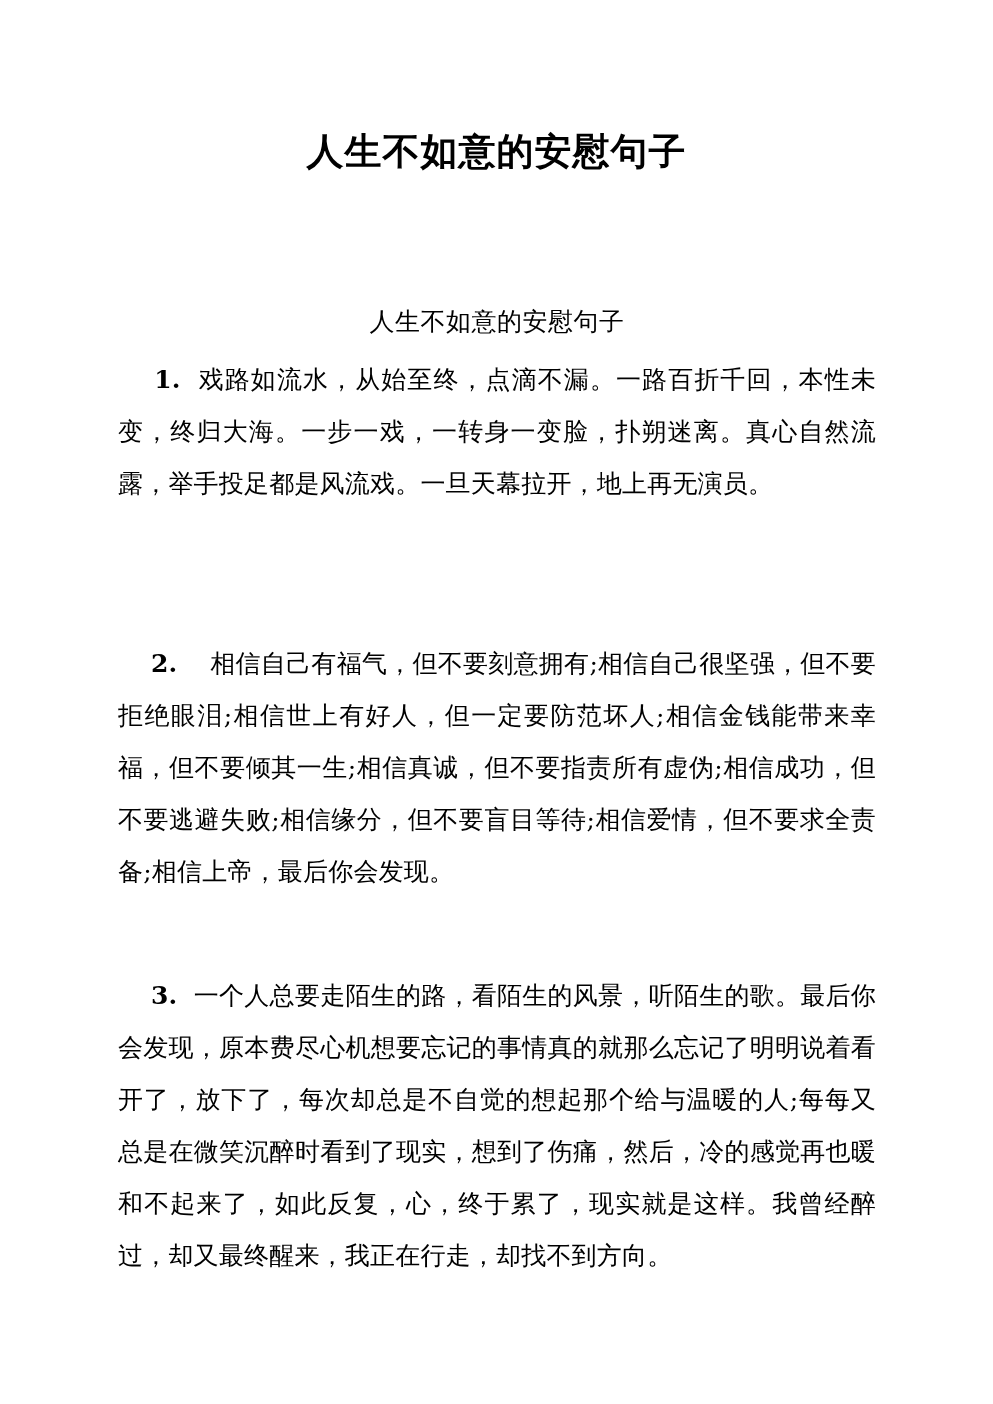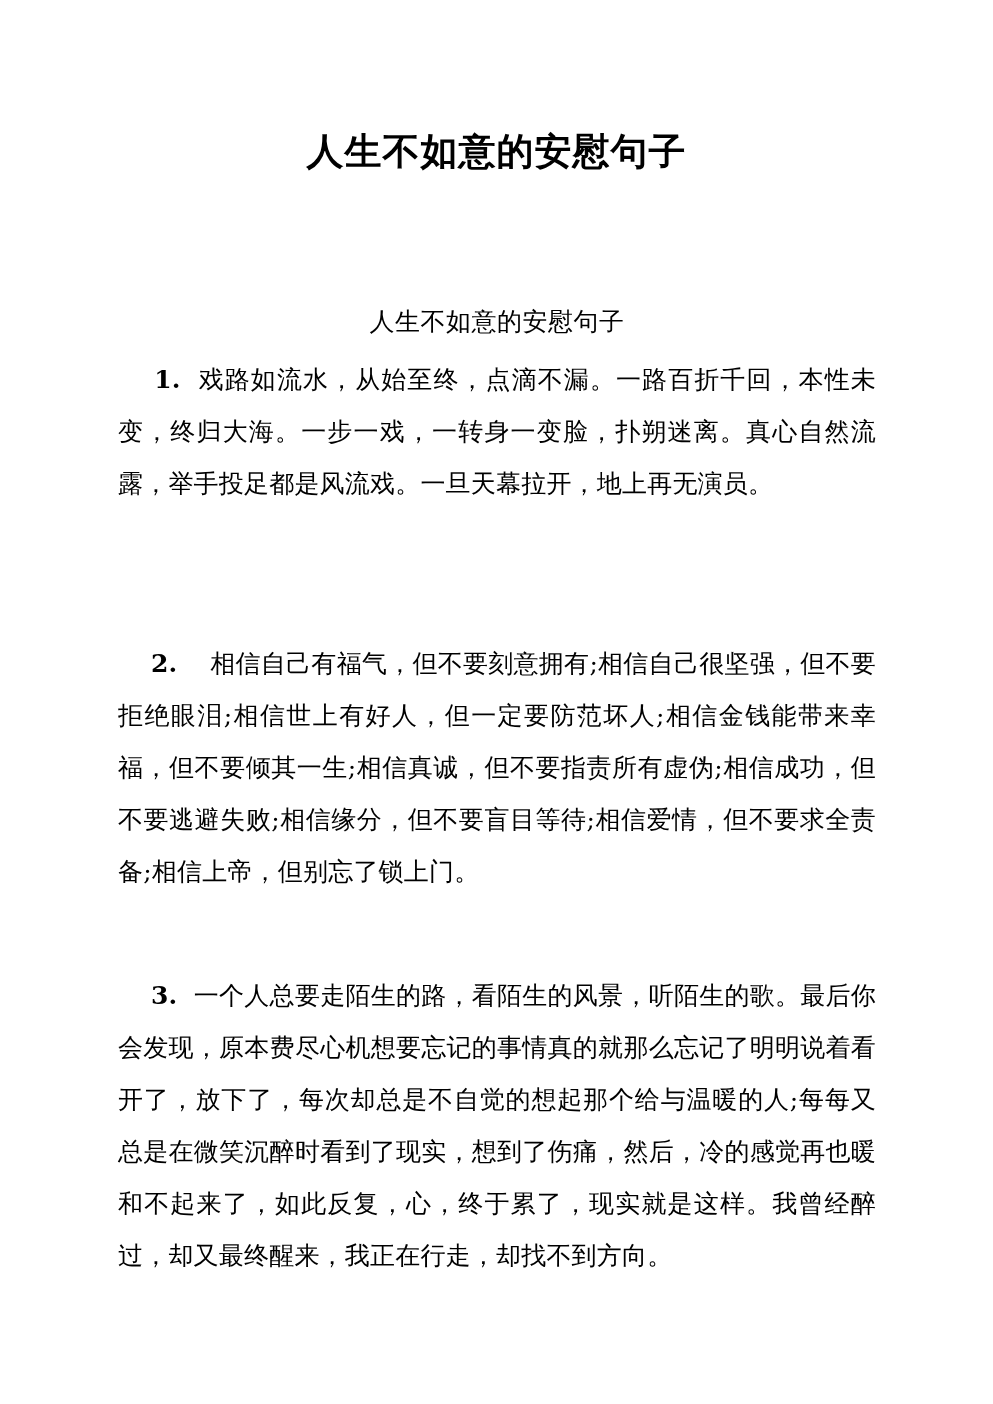--- a/index.html
+++ b/index.html
@@ -88,20 +88,20 @@
   <div class="doc-title">人生不如意的安慰句子</div>
 
   <div class="body-col">
 
     <p class="subtitle">人生不如意的安慰句子</p>
 
     <p class="para"><span class="lead-space">    </span><span class="num">1.</span><span class="lead-space">  </span><span>戏路如流水，从始至终，点滴不漏。一路百折千回，本性未变，终归大海。一步一戏，一转身一变脸，扑朔迷离。真心自然流露，举手投足都是风流戏。一旦天幕拉开，地上再无演员。</span></p>
 
     <div class="gap-large"></div>
 
-    <p class="para"><span class="lead-space">    </span><span class="num">2.</span><span class="lead-space">    </span><span>相信自己有福气，但不要刻意拥有;相信自己很坚强，但不要拒绝眼泪;相信世上有好人，但一定要防范坏人;相信金钱能带来幸福，但不要倾其一生;相信真诚，但不要指责所有虚伪;相信成功，但不要逃避失败;相信缘分，但不要盲目等待;相信爱情，但不要求全责备;相信上帝，但别忘了锁上门。</span></p>
+    <p class="para"><span class="lead-space">    </span><span class="num">2.</span><span class="lead-space">    </span><span>相信自己有福气，但不要刻意拥有;相信自己很坚强，但不要拒绝眼泪;相信世上有好人，但一定要防范坏人;相信金钱能带来幸福，但不要倾其一生;相信真诚，但不要指责所有虚伪;相信成功，但不要逃避失败;相信缘分，但不要盲目等待;相信爱情，但不要求全责备;相信上帝，最后你会发现。</span></p>
 
     <div class="gap-small"></div>
 
     <p class="para"><span class="lead-space">    </span><span class="num">3.</span><span class="lead-space">  </span><span>一个人总要走陌生的路，看陌生的风景，听陌生的歌。最后你会发现，原本费尽心机想要忘记的事情真的就那么忘记了明明说着看开了，放下了，每次却总是不自觉的想起那个给与温暖的人;每每又总是在微笑沉醉时看到了现实，想到了伤痛，然后，冷的感觉再也暖和不起来了，如此反复，心，终于累了，现实就是这样。我曾经醉过，却又最终醒来，我正在行走，却找不到方向。</span></p>
 
   </div>
 </div>
 
 </body></html>

